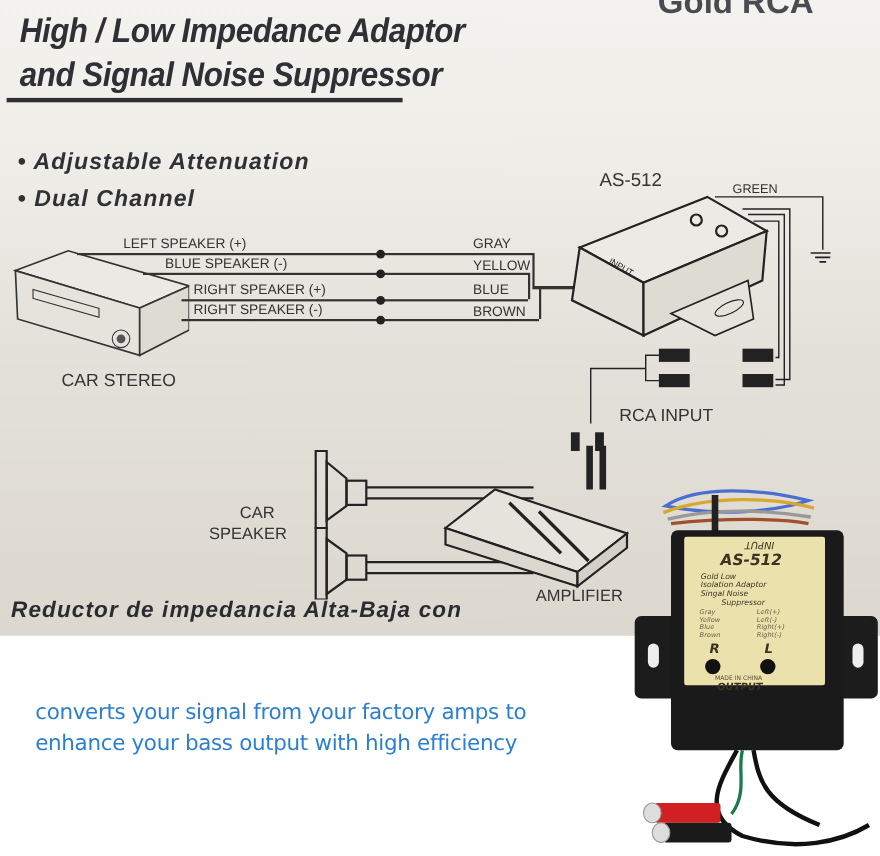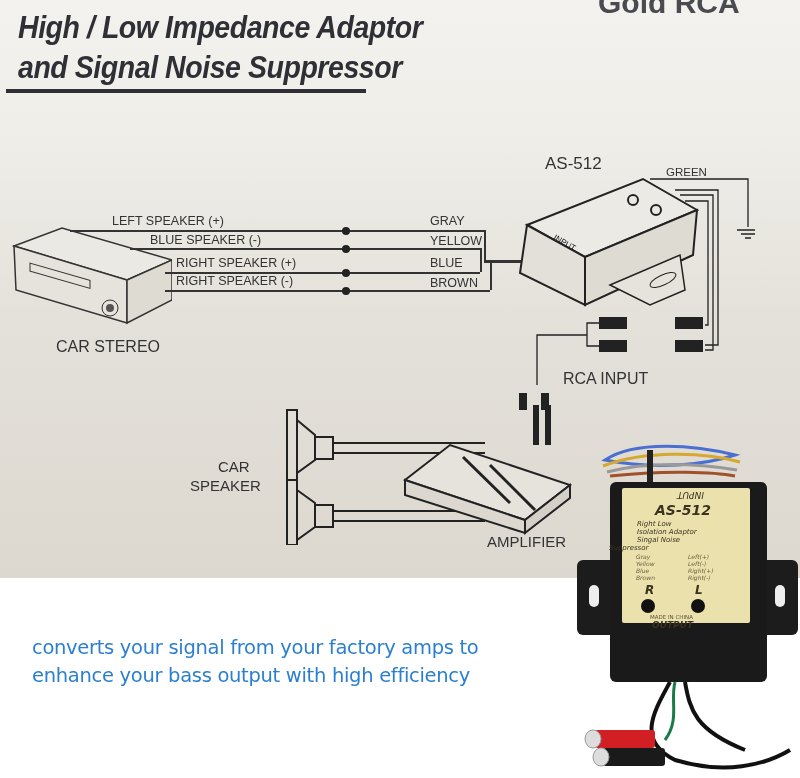--- a/index.html
+++ b/index.html
@@ -24,20 +24,22 @@
   .lf{position:absolute;font-family:"DejaVu Sans",sans-serif;font-style:italic;color:#3a3320;white-space:nowrap;}
 </style>
 </head>
 <body>
 
 <div class="manual">
   <div class="gold">Gold RCA</div>
   <div class="title t1">High / Low Impedance Adaptor</div>
   <div class="title t2">and Signal Noise Suppressor</div>
   <div class="rule"></div>
+  <div class="bullet b2">• Adjustable Attenuation</div>
+  <div class="bullet b3">• Dual Channel</div>
 
   <svg style="left:12px;top:218px" width="160" height="110" viewBox="0 0 160 110">
     <polygon points="2,28 50,10 160,42 115,62" fill="#ebe9e3" stroke="#333" stroke-width="1.5"></polygon>
     <polygon points="2,28 115,62 115,105 4,72" fill="#e6e3dc" stroke="#333" stroke-width="1.5"></polygon>
     <polygon points="115,62 160,42 160,82 115,105" fill="#dedbd3" stroke="#333" stroke-width="1.5"></polygon>
     <rect x="18" y="40" width="60" height="8" fill="none" stroke="#333" transform="skewY(16)"></rect>
     <circle cx="98" cy="90" r="8" fill="none" stroke="#333"></circle>
     <circle cx="98" cy="90" r="4" fill="#555"></circle>
   </svg>
   <div class="big" style="left:56px;top:338px">CAR STEREO</div>
@@ -110,20 +112,21 @@
     <polygon points="240,115 285,80 285,93 240,128" fill="#d4d0c8" stroke="#222" stroke-width="2"></polygon>
     <line x1="178" y1="52" x2="225" y2="98" stroke="#222" stroke-width="3"></line>
     <line x1="205" y1="60" x2="250" y2="105" stroke="#222" stroke-width="3"></line>
     <rect x="248" y="0" width="6" height="40" fill="#222"></rect>
     <rect x="260" y="0" width="6" height="40" fill="#222"></rect>
   </svg>
   <div class="big" style="left:218px;top:458px;font-size:15px">CAR</div>
   <div class="big" style="left:190px;top:477px;font-size:15px">SPEAKER</div>
   <div class="big" style="left:487px;top:533px;font-size:15px">AMPLIFIER</div>
 
+  <div class="spanish">Reductor de impedancia Alta-Baja con</div>
 </div>
 
 <svg class="device" viewBox="0 0 225 338" width="225" height="338">
   <path d="M30,20 C60,0 120,5 160,15 C130,25 80,30 30,20Z" fill="none" stroke="#4a6fd0" stroke-width="3"></path>
   <path d="M28,26 C70,10 130,12 165,22" fill="none" stroke="#d6a830" stroke-width="3"></path>
   <path d="M32,32 C80,20 130,25 162,30" fill="none" stroke="#999" stroke-width="3"></path>
   <path d="M35,36 C90,30 140,32 160,36" fill="none" stroke="#a0502a" stroke-width="3"></path>
   <rect x="72" y="10" width="6" height="34" fill="#222"></rect>
   <rect x="2" y="120" width="40" height="75" rx="6" fill="#1c1c1c"></rect>
   <rect x="183" y="120" width="40" height="75" rx="6" fill="#1c1c1c"></rect>
@@ -134,24 +137,24 @@
   <path d="M110,242 C115,270 120,290 170,310" fill="none" stroke="#111" stroke-width="4"></path>
   <path d="M95,242 C80,270 60,300 100,320 C150,335 190,325 215,310" fill="none" stroke="#111" stroke-width="4"></path>
   <rect x="20" y="290" width="60" height="18" rx="3" fill="#d11f24"></rect>
   <rect x="28" y="308" width="62" height="18" rx="3" fill="#1a1a1a"></rect>
   <ellipse cx="18" cy="299" rx="8" ry="9" fill="#ddd" stroke="#999"></ellipse>
   <ellipse cx="26" cy="317" rx="8" ry="9" fill="#ddd" stroke="#999"></ellipse>
 </svg>
 <div class="label-face"></div>
 <div class="lf" style="left:677px;top:490px;font-size:9px;transform:rotate(180deg)">INPUT</div>
 <div class="lf" style="left:655px;top:502px;font-size:14px;font-weight:bold">AS-512</div>
-<div class="lf" style="left:637px;top:520px;font-size:7px">Right Low</div>
+<div class="lf" style="left:637px;top:520px;font-size:7px">Gold Low</div>
 <div class="lf" style="left:637px;top:528px;font-size:7px">Isolation Adaptor</div>
 <div class="lf" style="left:637px;top:536px;font-size:7px">Singal Noise</div>
-<div class="lf" style="left:609px;top:544px;font-size:7px">Suppressor</div>
+<div class="lf" style="left:656px;top:544px;font-size:7px">Suppressor</div>
 <div class="lf" style="left:636px;top:553px;font-size:6px;color:#6a6040">Gray</div>
 <div class="lf" style="left:636px;top:560px;font-size:6px;color:#6a6040">Yellow</div>
 <div class="lf" style="left:636px;top:567px;font-size:6px;color:#6a6040">Blue</div>
 <div class="lf" style="left:636px;top:574px;font-size:6px;color:#6a6040">Brown</div>
 <div class="lf" style="left:688px;top:553px;font-size:6px;color:#6a6040">Left(+)</div>
 <div class="lf" style="left:688px;top:560px;font-size:6px;color:#6a6040">Left(-)</div>
 <div class="lf" style="left:688px;top:567px;font-size:6px;color:#6a6040">Right(+)</div>
 <div class="lf" style="left:688px;top:574px;font-size:6px;color:#6a6040">Right(-)</div>
 <div class="lf" style="left:645px;top:583px;font-size:12px;font-weight:bold">R</div>
 <div class="lf" style="left:695px;top:583px;font-size:12px;font-weight:bold">L</div>

